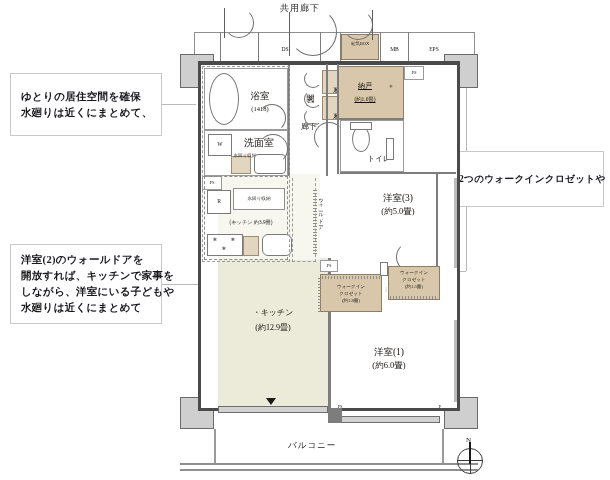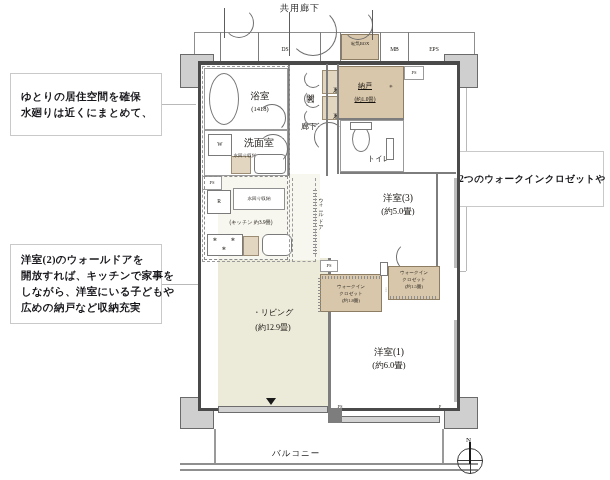--- a/index.html
+++ b/index.html
@@ -71,21 +71,21 @@
   <div class="callout" style="left:10px;top:73px;width:152px;height:63px;">
     <div class="ln">ゆとりの居住空間を確保</div>
     <div class="ln">水廻りは近くにまとめて、</div>
   </div>
   <div class="leader" style="left:162px;top:104px;width:34px;height:1px;"></div>
 
   <div class="callout" style="left:10px;top:244px;width:152px;height:80px;">
     <div class="ln">洋室(2)のウォールドアを</div>
     <div class="ln">開放すれば、キッチンで家事を</div>
     <div class="ln">しながら、洋室にいる子どもや</div>
-    <div class="ln">広めの納戸など収納充実</div>
+    <div class="ln">水廻りは近くにまとめて</div>
   </div>
   <div class="leader" style="left:162px;top:284px;width:36px;height:1px;"></div>
 
   <div class="callout" style="left:448px;top:151px;width:156px;height:56px;">
     <div class="ln" style="font-size:9.6px;">2つのウォークインクロゼットや</div>
   </div>
 
   <div class="leader" style="left:466px;top:46px;width:1px;height:105px;"></div>
   <div class="leader" style="left:406px;top:46px;width:60px;height:1px;"></div>
   <div class="leader" style="left:466px;top:207px;width:1px;height:64px;"></div>
@@ -241,37 +241,37 @@
 
     <div class="lbl5" style="left:202px;top:280px;width:8px;letter-spacing:0;line-height:4px;">⋮</div>
 
     <div class="roomplain" style="left:152px;top:306px;width:124px;height:94px;background:#ffffff;"></div>
     <div class="roomname" style="left:169px;top:338px;width:80px;">
       <div class="n1">洋室(1)</div>
       <div class="n2">(約6.0畳)</div>
     </div>
 
     <div class="roomname" style="left:40px;top:298px;width:106px;">
-      <div class="n1" style="font-size:8px;">・リビング</div>
+      <div class="n1" style="font-size:8px;">・キッチン</div>
       <div class="n2" style="font-size:8px;margin-top:3px;">(約12.9畳)</div>
     </div>
 
     <div class="greybox" style="left:38px;top:398px;width:110px;height:7px;"></div>
     <div class="greybox" style="left:160px;top:408px;width:100px;height:7px;"></div>
     <div class="wallthin" style="left:148px;top:400px;width:14px;height:15px;"></div>
     <div class="tri" style="left:86px;top:390px;"></div>
 
     <div class="lbl5" style="left:152px;top:396px;width:16px;">PS</div>
     <div class="lbl5" style="left:252px;top:396px;width:16px;">P</div>
 
     <div class="wallthin" style="left:34px;top:421px;width:2px;height:36px;background:#9a9a9a;"></div>
     <div class="wallthin" style="left:262px;top:421px;width:2px;height:36px;background:#9a9a9a;"></div>
     <div class="wallthin" style="left:0px;top:455px;width:298px;height:2px;background:#8f8f8f;"></div>
     <div class="wallthin" style="left:0px;top:461px;width:298px;height:2px;background:#8f8f8f;"></div>
-    <div class="toptxt" style="left:92px;top:432px;font-size:8.5px;margin-top:8px;">バルコニー</div>
+    <div class="toptxt" style="left:108px;top:432px;font-size:8.5px;">バルコニー</div>
 
     <div class="wallthin" style="left:274px;top:170px;width:3px;height:90px;background:#bdbdbd;"></div>
     <div class="wallthin" style="left:274px;top:312px;width:3px;height:82px;background:#bdbdbd;"></div>
 
     <div class="dash" style="left:22px;top:58px;width:88px;height:196px;border-color:#9b9b9b;"></div>
     <div class="dash" style="left:112px;top:170px;width:24px;height:84px;border-color:#9b9b9b;border-top:none;"></div>
 
   </div>
 
   <div class="compass" style="left:457px;top:440px;">

